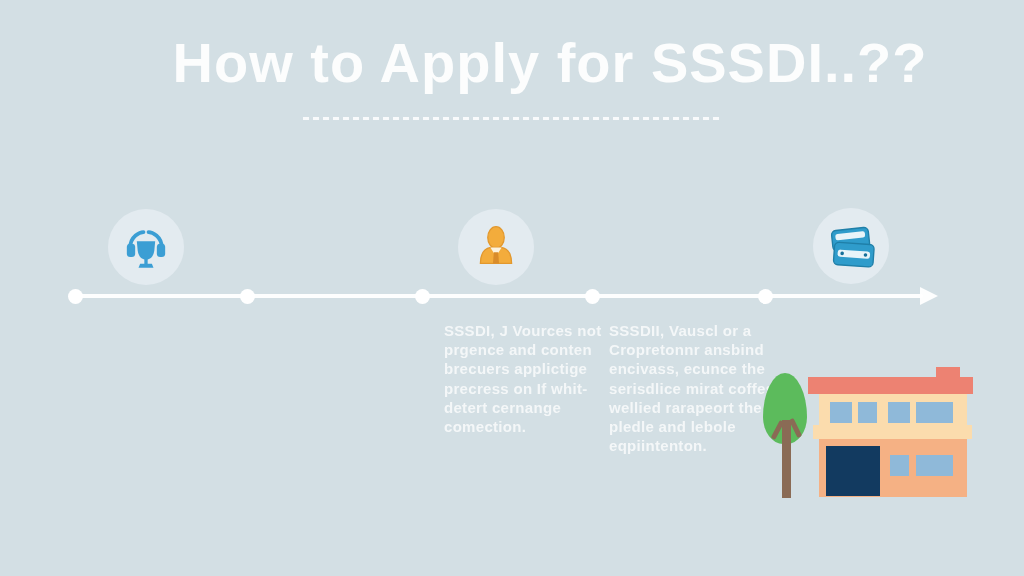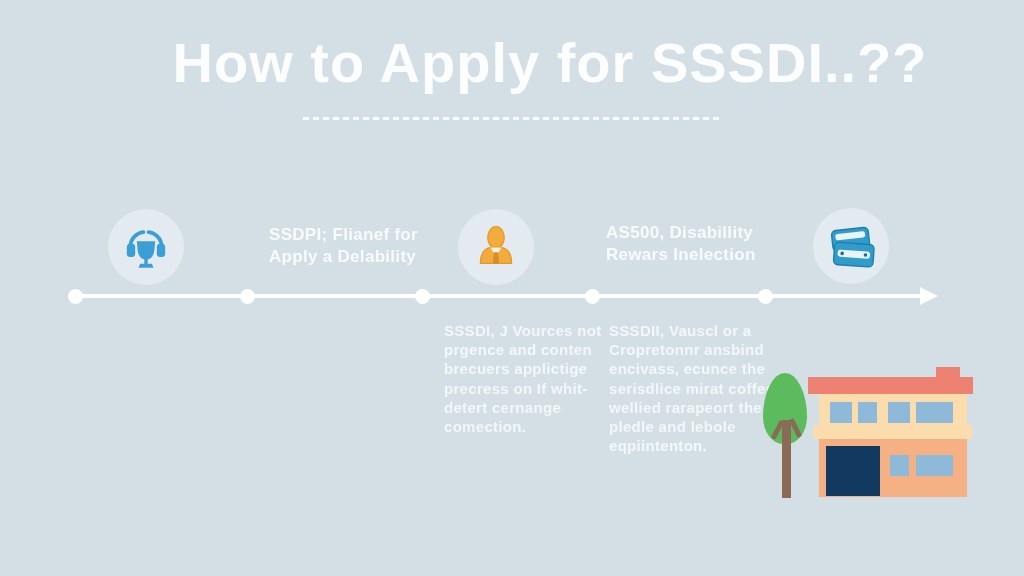--- a/index.html
+++ b/index.html
@@ -123,24 +123,20 @@
       </g>
       <g transform="rotate(4 32 41)">
         <rect x="11" y="27" width="44" height="25" rx="5" fill="#2F9CCB" stroke="#1F7FA8" stroke-width="1.5"></rect>
         <rect x="15" y="35" width="36" height="8" rx="3" fill="#E8F4F9"></rect>
         <circle cx="20" cy="39" r="2" fill="#17709A"></circle>
         <circle cx="46" cy="39" r="2" fill="#17709A"></circle>
       </g>
     </svg>
   </div>
 
-  <div class="step-heading h2">SSDPI; Flianef for
-Apply a Delability</div>
-  <div class="step-heading h4">AS500, Disabillity
-Rewars Inelection</div>
 
   <div class="timeline-line"></div>
   <div class="timeline-arrow"></div>
   <div class="timeline-dot d1"></div>
   <div class="timeline-dot d2"></div>
   <div class="timeline-dot d3"></div>
   <div class="timeline-dot d4"></div>
   <div class="timeline-dot d5"></div>
 
   <div class="step-description c3">SSSDI, J Vources not

